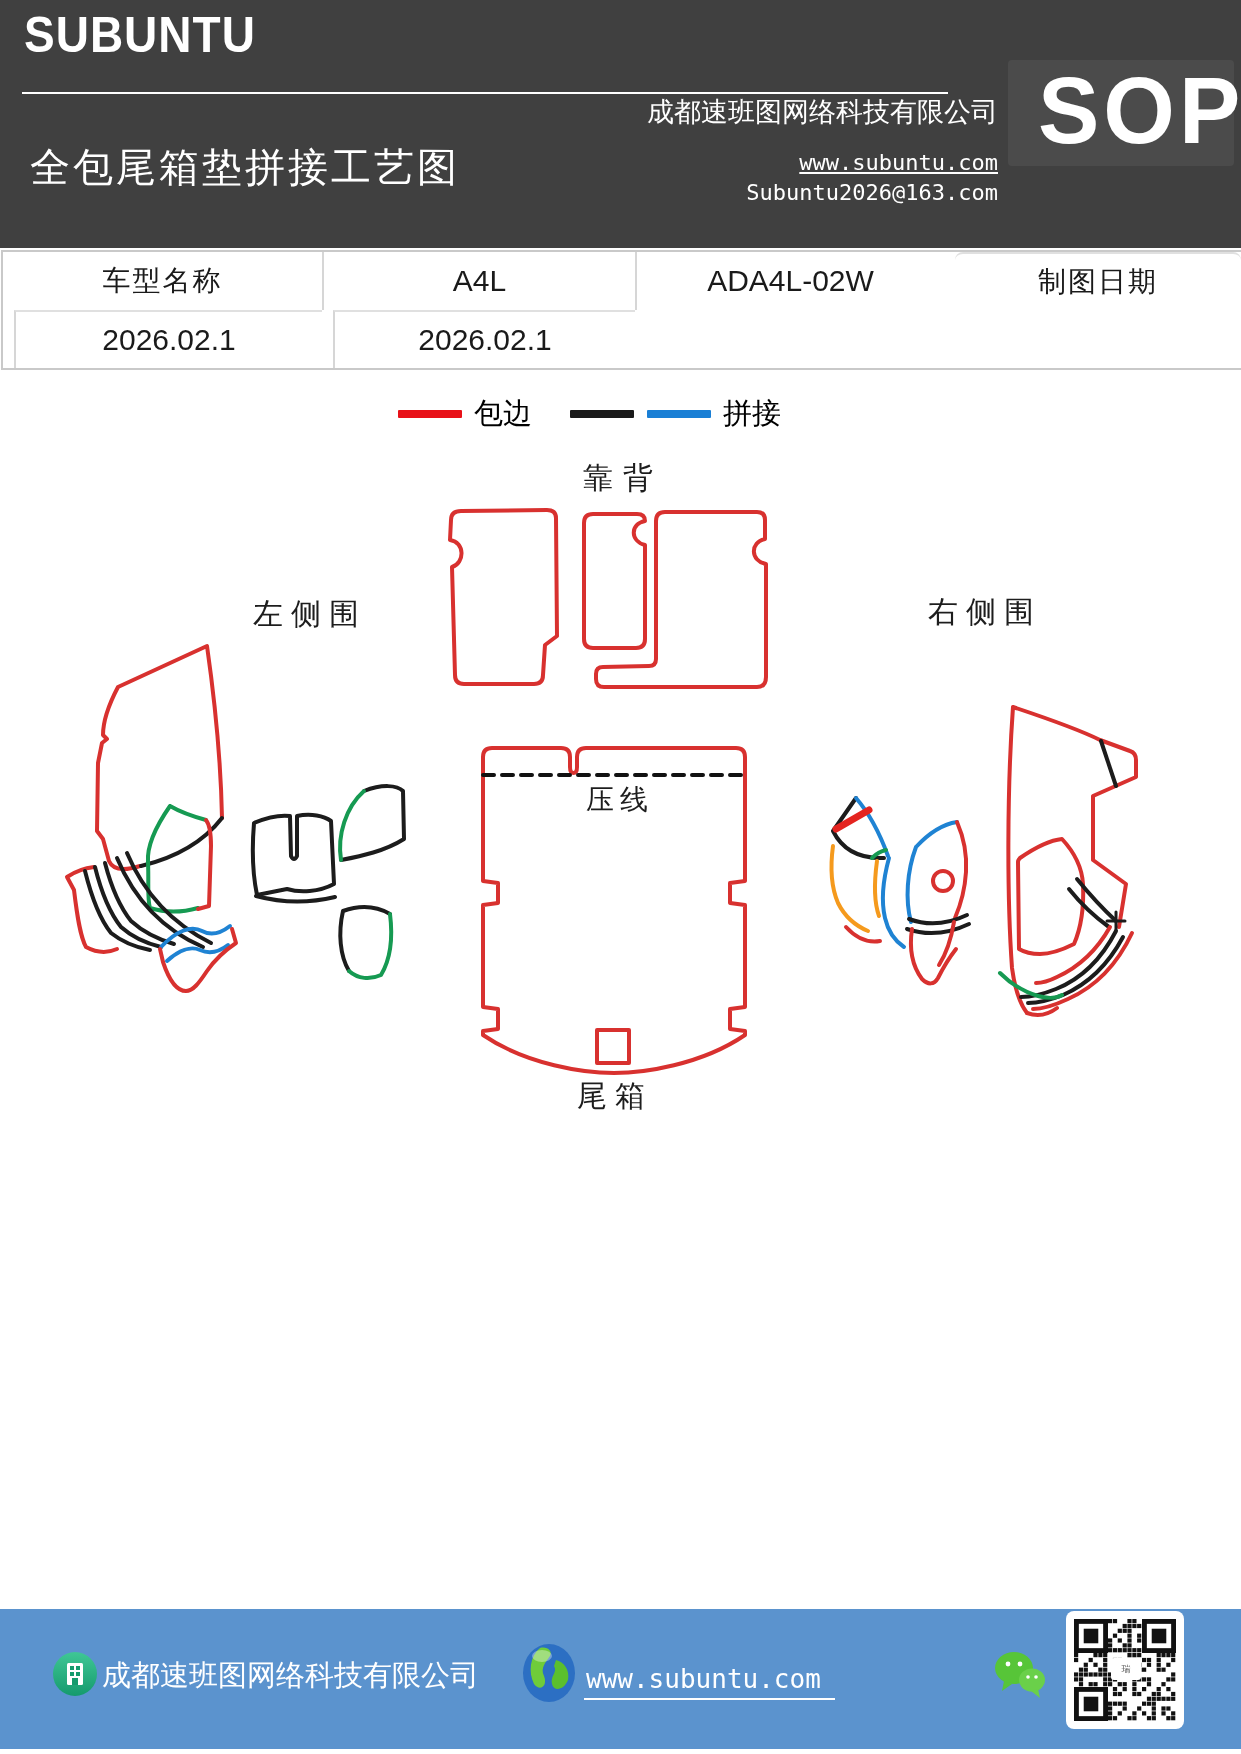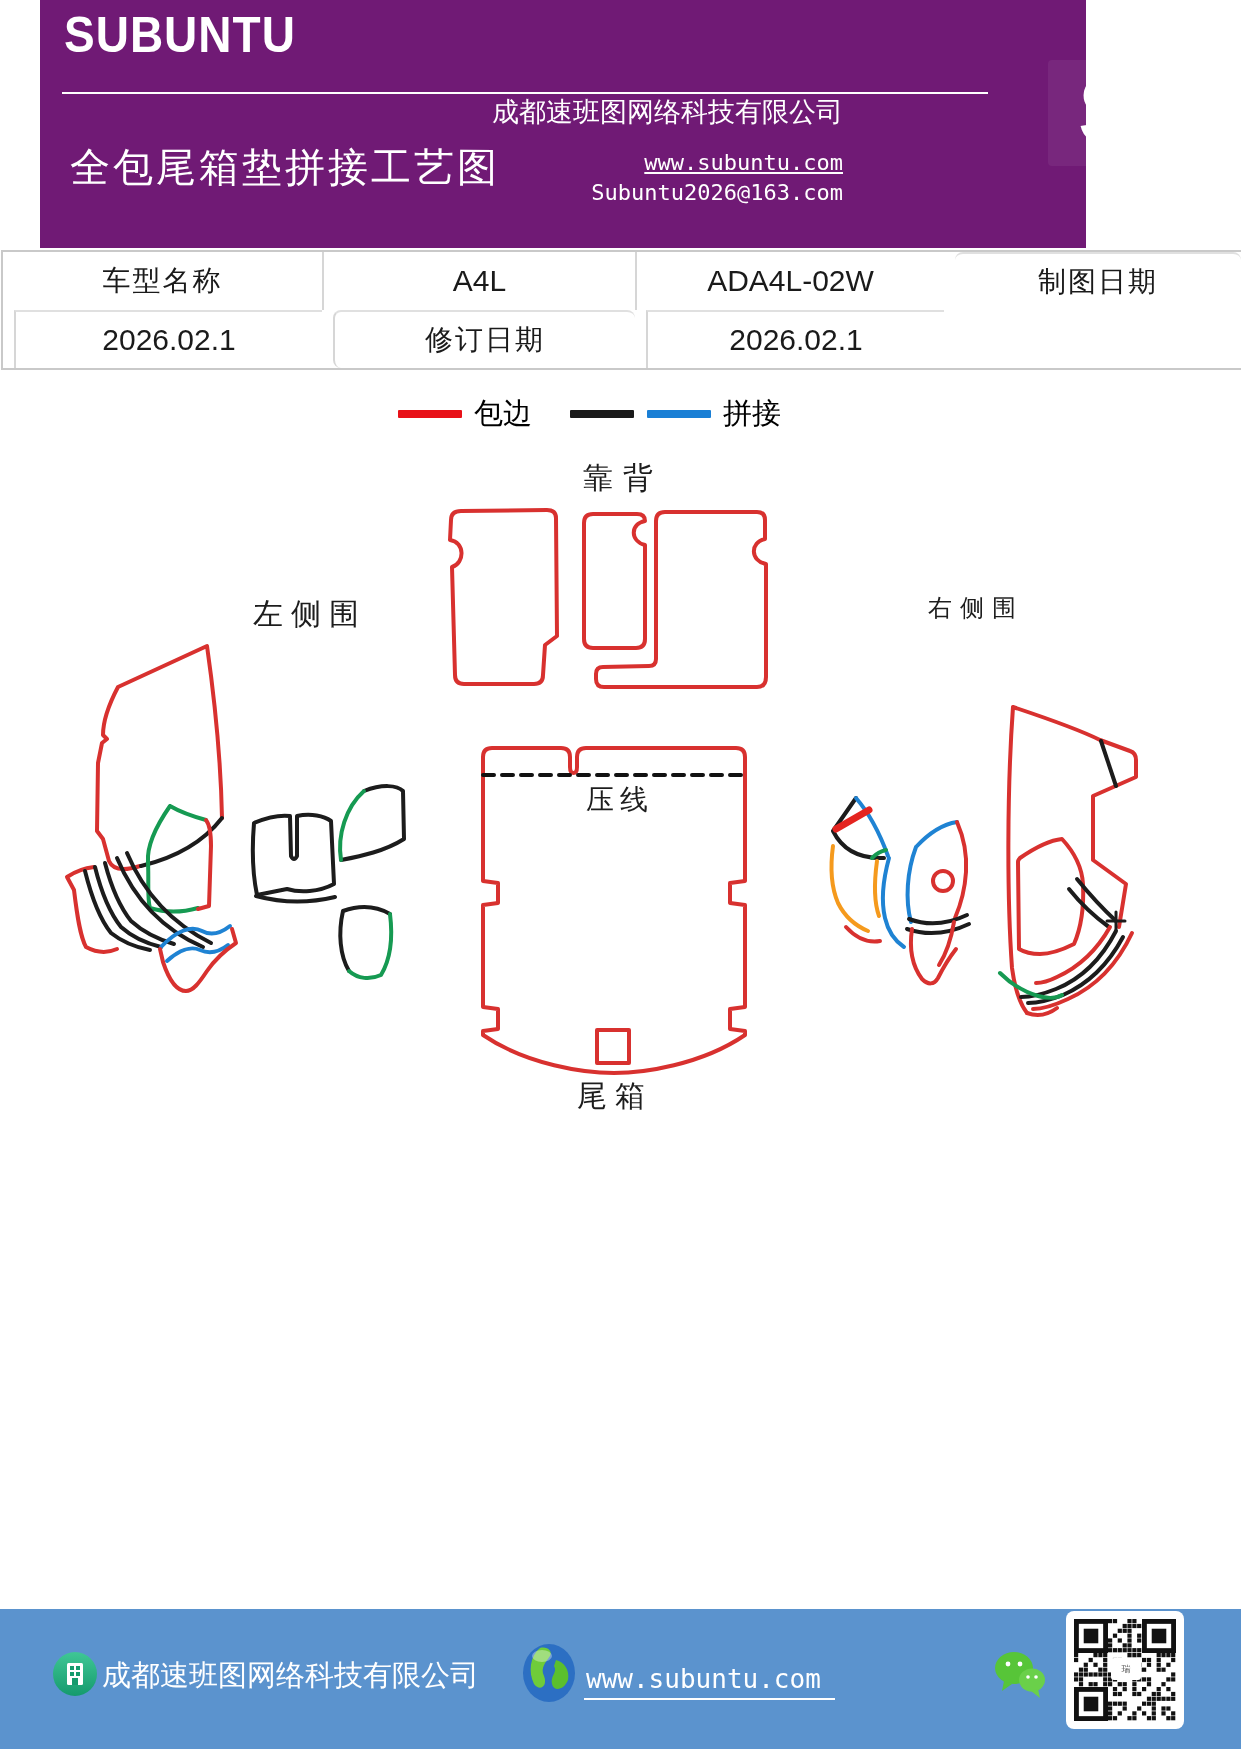--- a/index.html
+++ b/index.html
@@ -1,19 +1,19 @@
 <!DOCTYPE html>
 <html><head>
 <meta charset="utf-8">
 <style>
   html,body{margin:0;padding:0;background:#e8e8e8;}
   .page{position:relative;width:1241px;height:1754px;background:#ffffff;overflow:hidden;
         font-family:"DejaVu Sans","Liberation Sans",sans-serif;}
   
-  .header{position:absolute;left:0;top:0;width:1046px;height:248px;background:#701a75;margin-left:40px;}
+  .header{position:absolute;left:0;top:0;width:1241px;height:248px;background:#404040;}
   .brand{position:absolute;left:24px;top:8px;font-family:"Liberation Sans",sans-serif;
          font-weight:900;font-size:46px;color:#ffffff;letter-spacing:1px;transform:scaleY(1.08);}
   .hairline{position:absolute;left:22px;top:92px;width:926px;height:2px;background:#ffffff;}
   .doc-title{position:absolute;left:30px;top:140px;font-size:40px;color:#ffffff;
              font-family:"DejaVu Serif","DejaVu Sans",serif;letter-spacing:3px;}
   .hdr-company{position:absolute;right:243px;top:94px;font-size:27px;color:#ffffff;
                font-family:"DejaVu Serif","DejaVu Sans",serif;white-space:nowrap;}
   .hdr-site{position:absolute;right:243px;top:150px;font-size:22px;color:#ffffff;
             font-family:"DejaVu Sans Mono",monospace;text-decoration:underline;white-space:nowrap;}
   .hdr-mail{position:absolute;right:243px;top:180px;font-size:22px;color:#ffffff;
@@ -34,21 +34,21 @@
   .row2{border-top:2px solid #e0e0e0;margin-left:11px;}
   
   .legend{position:absolute;left:398px;top:399px;display:flex;align-items:center;height:30px;}
   .lg-bar{width:64px;height:8px;border-radius:1px;}
   .lg-label{font-size:29px;color:#000000;margin:0 0 0 12px;
             font-family:"DejaVu Serif","DejaVu Sans",serif;}
   
   .dlabel{position:absolute;color:#1d1d1d;font-family:"DejaVu Serif","DejaVu Sans",serif;white-space:nowrap;}
   .lab-backrest{left:583px;top:458px;font-size:30px;letter-spacing:10px;}
   .lab-left{left:253px;top:594px;font-size:30px;letter-spacing:8px;}
-  .lab-right{left:928px;top:592px;font-size:24px;letter-spacing:8px;}
+  .lab-right{left:928px;top:592px;font-size:30px;letter-spacing:8px;}
   .lab-press{left:586px;top:781px;font-size:28px;letter-spacing:6px;}
   .lab-trunk{left:577px;top:1076px;font-size:30px;letter-spacing:8px;text-align:center;}
   
   svg.diagram{position:absolute;left:0;top:0;pointer-events:none;}
   svg.diagram path, svg.diagram circle{fill:none;stroke-linecap:round;stroke-linejoin:round;}
   .st-red{stroke:#d8312f;stroke-width:4;}
   .st-red-thick{stroke:#e42420;stroke-width:7;}
   .st-black{stroke:#1c1c1c;stroke-width:4;}
   .st-black3{stroke:#1c1c1c;stroke-width:3;}
   .st-green{stroke:#169a52;stroke-width:4;}
@@ -84,21 +84,20 @@
     <div class="sop-box"></div>
     <div class="sop">SOP</div>
   </div>
 
   <div class="info-table">
     <div class="cell lbl c0">车型名称</div>
     <div class="cell val">A4L</div>
     <div class="cell val">ADA4L-02W</div>
     <div class="cell lbl c0 row2">制图日期</div>
     <div class="cell val row2">2026.02.1</div>
-    <div class="cell lbl row2">修订日期</div>
     <div class="cell val row2">2026.02.1</div>
   </div>
 
   <div class="legend">
     <div class="lg-bar" style="background:#e81118"></div>
     <div class="lg-label">包边</div>
     <div style="width:38px"></div>
     <div class="lg-bar" style="background:#1a1a1a"></div>
     <div style="width:13px"></div>
     <div class="lg-bar" style="background:#1a7fd5"></div>

